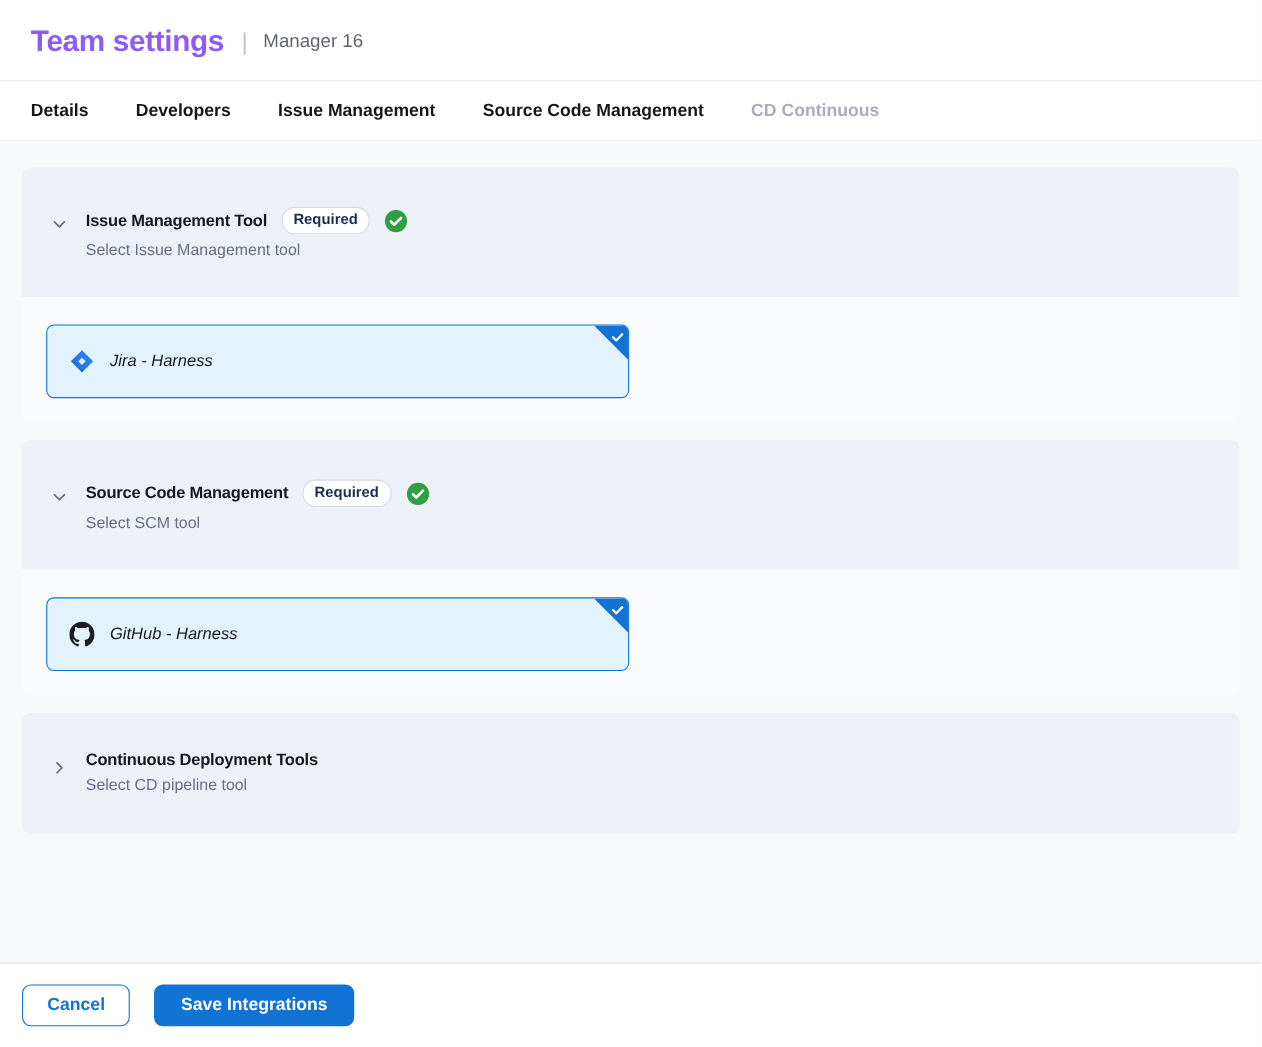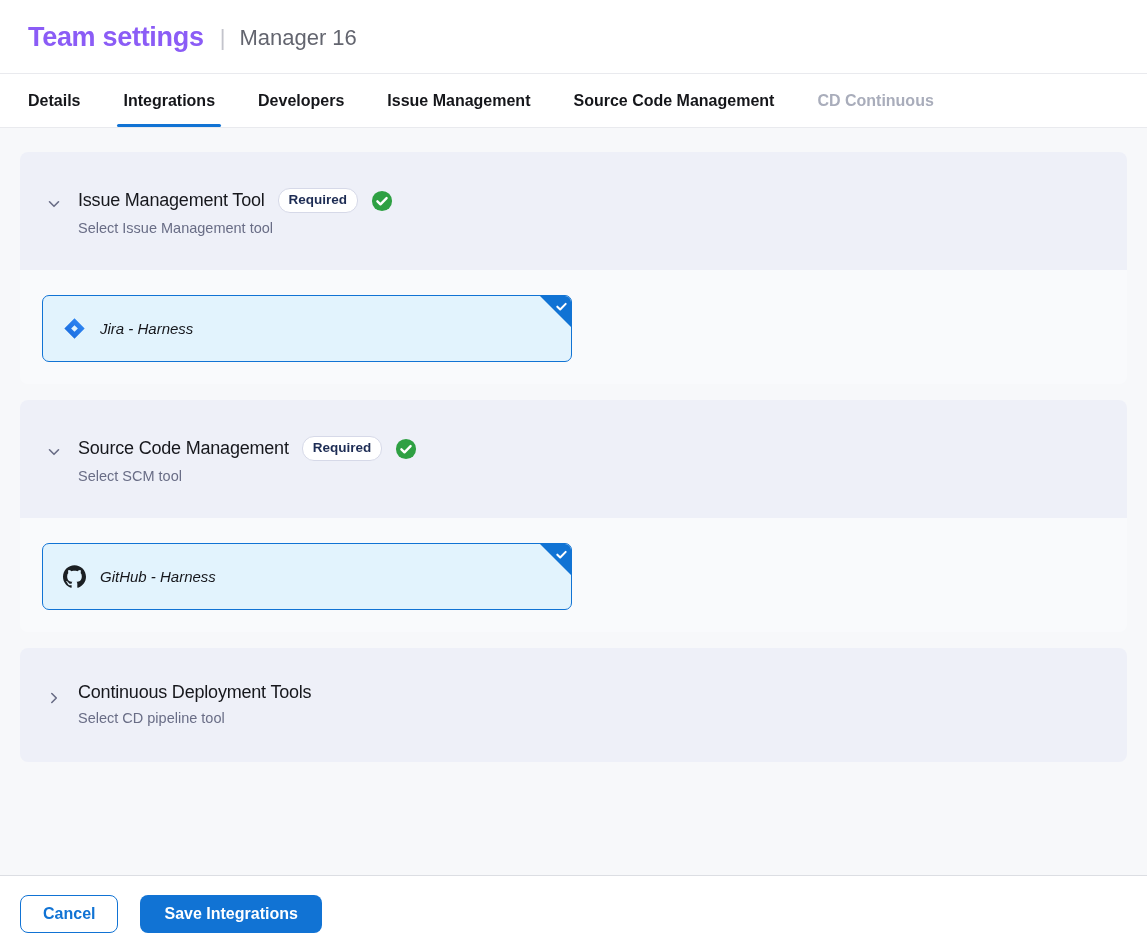--- a/index.html
+++ b/index.html
@@ -16,21 +16,21 @@
   
   .page-header {
     background:#fff;
     padding:22px 28px 20px 28px;
     display:flex;
     align-items:center;
     border-bottom:1px solid #e9eaee;
   }
   .page-title { font-size:27px; font-weight:700; letter-spacing:-0.3px; color:#8b5cf6; }
   .title-sep { color:#c3c4cc; font-size:22px; font-weight:300; margin:0 14px 0 16px; }
-  .page-subtitle { font-size:22px; color:#63656f; }
+  .page-subtitle { font-size:17px; color:#63656f; }
 
   
   .tab-bar {
     background:#fff;
     display:flex;
     align-items:stretch;
     gap:43px;
     padding:0 28px;
     border-bottom:1px solid #e9eaee;
     height:54px;
@@ -76,21 +76,21 @@
     cursor:pointer;
   }
   .acc-header.collapsed { padding:34px 28px 36px 22px; }
   .chev {
     width:16px; height:16px;
     margin:8px 16px 0 4px;
     flex:none;
   }
   .acc-titles { display:flex; flex-direction:column; gap:7px; }
   .acc-title-row { display:flex; align-items:center; }
-  .acc-title { font-size:18px; font-weight:400; color:#16171c; letter-spacing:-0.2px; }
+  .acc-title { font-size:15px; font-weight:700; color:#16171c; letter-spacing:-0.2px; }
   .badge {
     margin-left:13px;
     background:#ffffff;
     border:1px solid #d6d9e8;
     border-radius:12px;
     padding:3px 10px 4px 10px;
     font-size:13.5px;
     font-weight:700;
     color:#1d2c54;
     line-height:1.2;
@@ -168,21 +168,20 @@
 <body>
 
 <header class="page-header">
   <h1 class="page-title">Team settings</h1>
   <span class="title-sep">|</span>
   <span class="page-subtitle">Manager 16</span>
 </header>
 
 <nav class="tab-bar">
   <div class="tab">Details</div>
-  <div class="tab active">Integrations</div>
   <div class="tab">Developers</div>
   <div class="tab">Issue Management</div>
   <div class="tab">Source Code Management</div>
   <div class="tab disabled">CD Continuous</div>
 </nav>
 
 <main class="main">
 
   <section class="accordion">
     <div class="acc-header">

